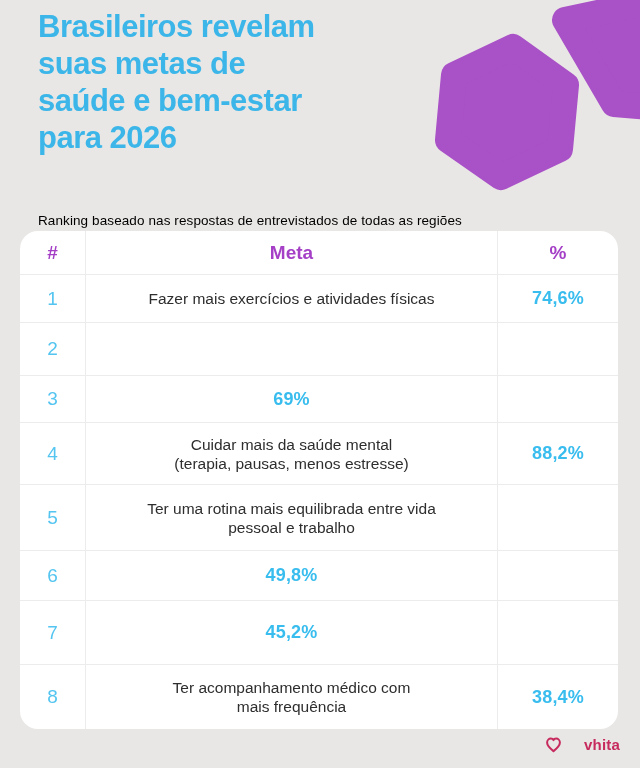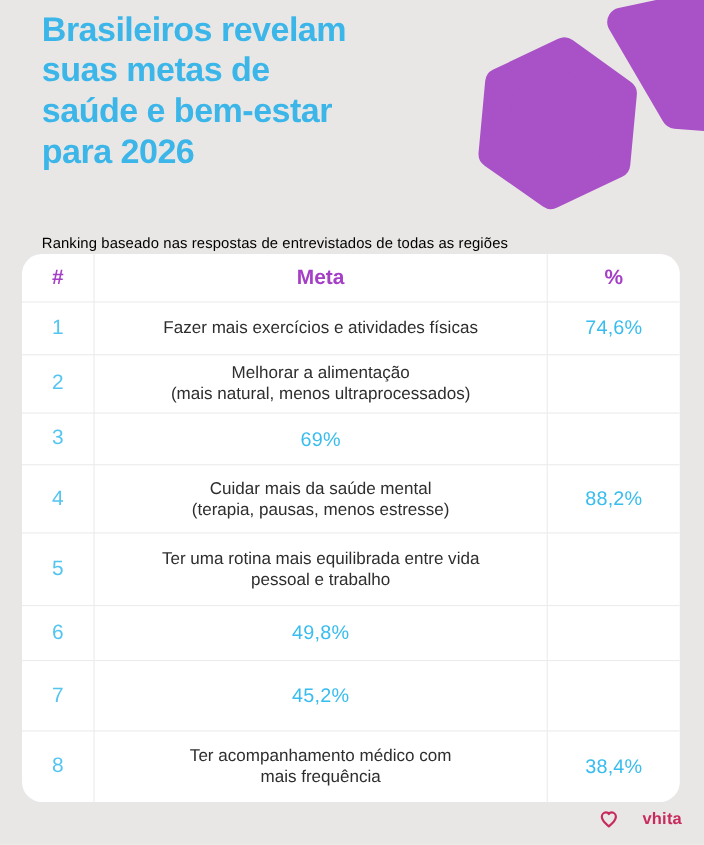--- a/index.html
+++ b/index.html
@@ -85,21 +85,21 @@
     font-size: 15.5px;
     line-height: 19px;
     font-weight: 500;
     color: #2e2e2e;
     white-space: pre-line;
     padding: 0 2px;
   }
   .c-pct {
     text-align: center;
     font-size: 18px;
-    font-weight: 400;
+    font-weight: 700;
     color: #38bdee;
     letter-spacing: 0.2px;
   }
   .brand {
     position: absolute;
     right: 20px; top: 736px;
     display: flex;
     align-items: center;
     gap: 22px;
   }
@@ -137,22 +137,20 @@
   </div>
 
   <div class="rows">
     <div class="t-row">
       <div class="c-rank">1</div>
       <div class="c-meta">Fazer mais exercícios e atividades físicas</div>
       <div class="c-pct">74,6%</div>
     </div>
     <div class="t-row">
       <div class="c-rank">2</div>
-      <div class="c-meta">Melhorar a alimentação
-(mais natural, menos ultraprocessados)</div>
     </div>
     <div class="t-row">
       <div class="c-rank">3</div>
       <div class="c-pct">69%</div>
     </div>
     <div class="t-row">
       <div class="c-rank">4</div>
       <div class="c-meta">Cuidar mais da saúde mental
 (terapia, pausas, menos estresse)</div>
       <div class="c-pct">88,2%</div>

